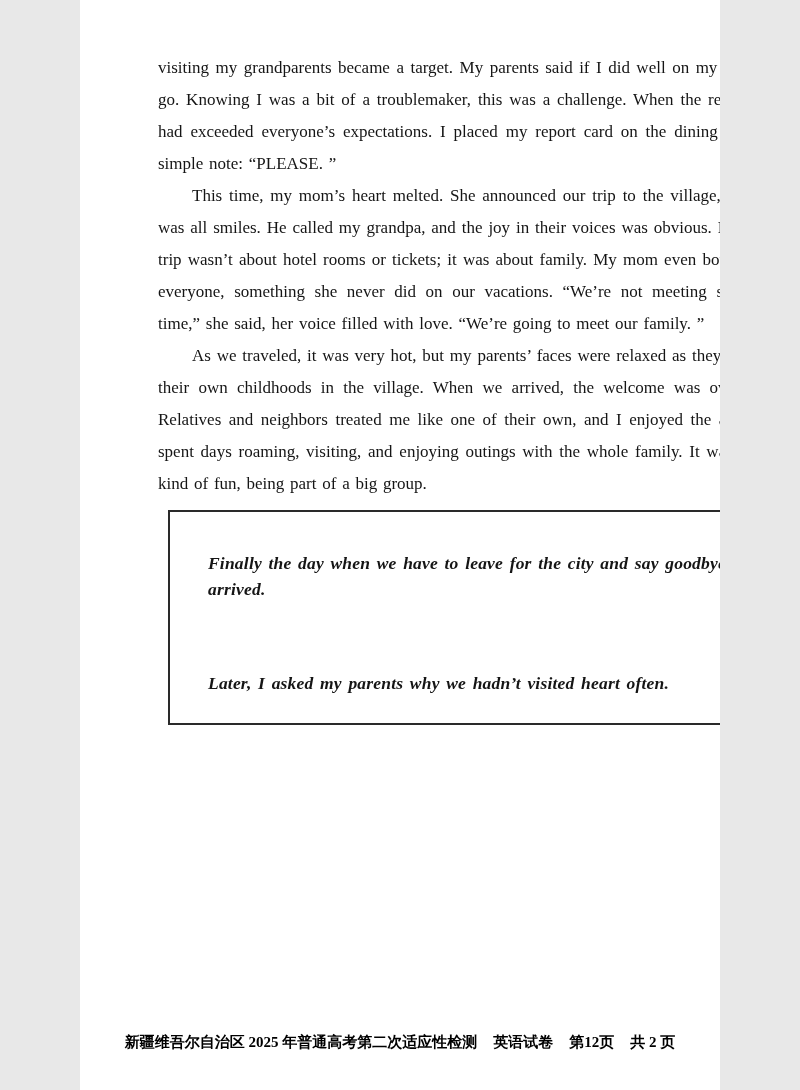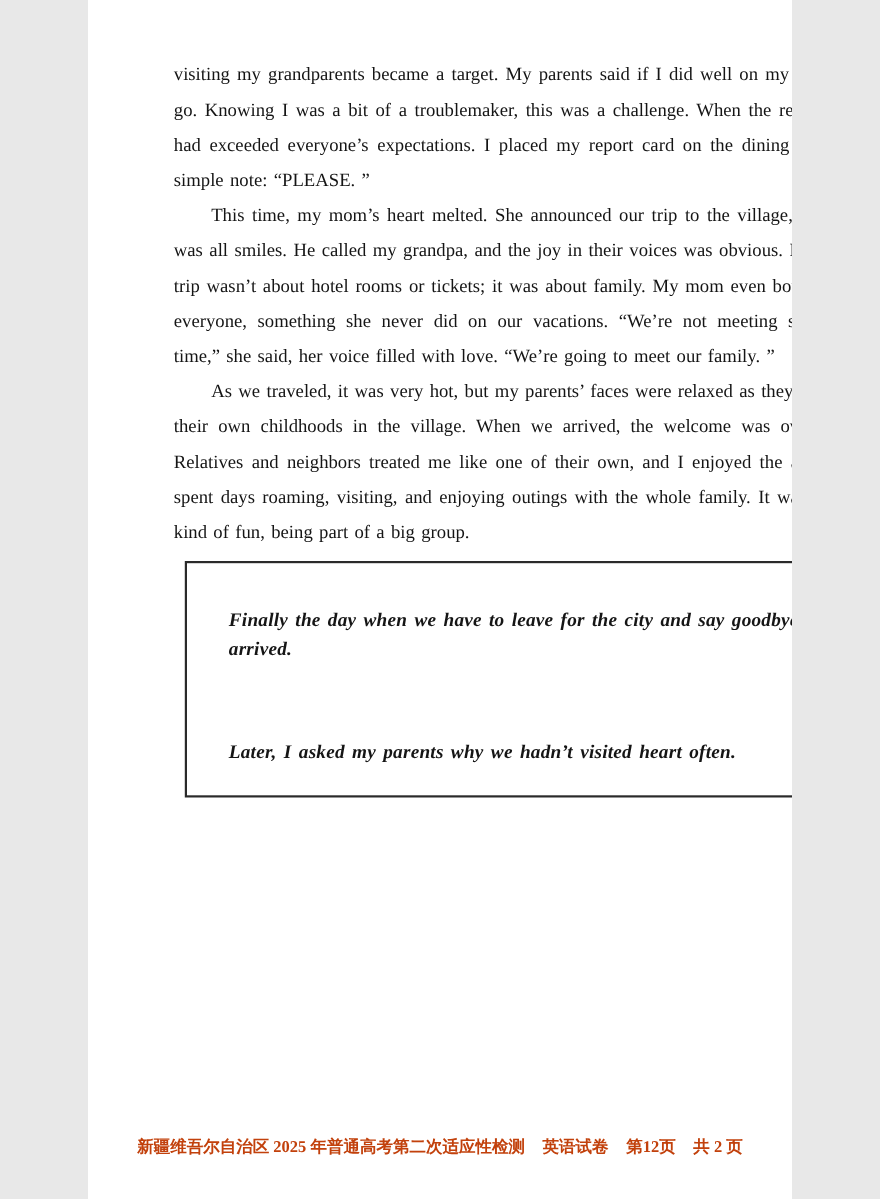--- a/index.html
+++ b/index.html
@@ -60,21 +60,21 @@
     position: absolute;
     top: 1033px;
     left: 0;
     width: 100%;
     display: flex;
     justify-content: center;
     align-items: baseline;
     gap: 16px;
     font-size: 15px;
     font-weight: bold;
-    color: #c2410c;
+    color: #000000;
     white-space: nowrap;
   }
 </style>
 </head>
 <body>
 
 <div class="page">
 
   <div class="content">
 

